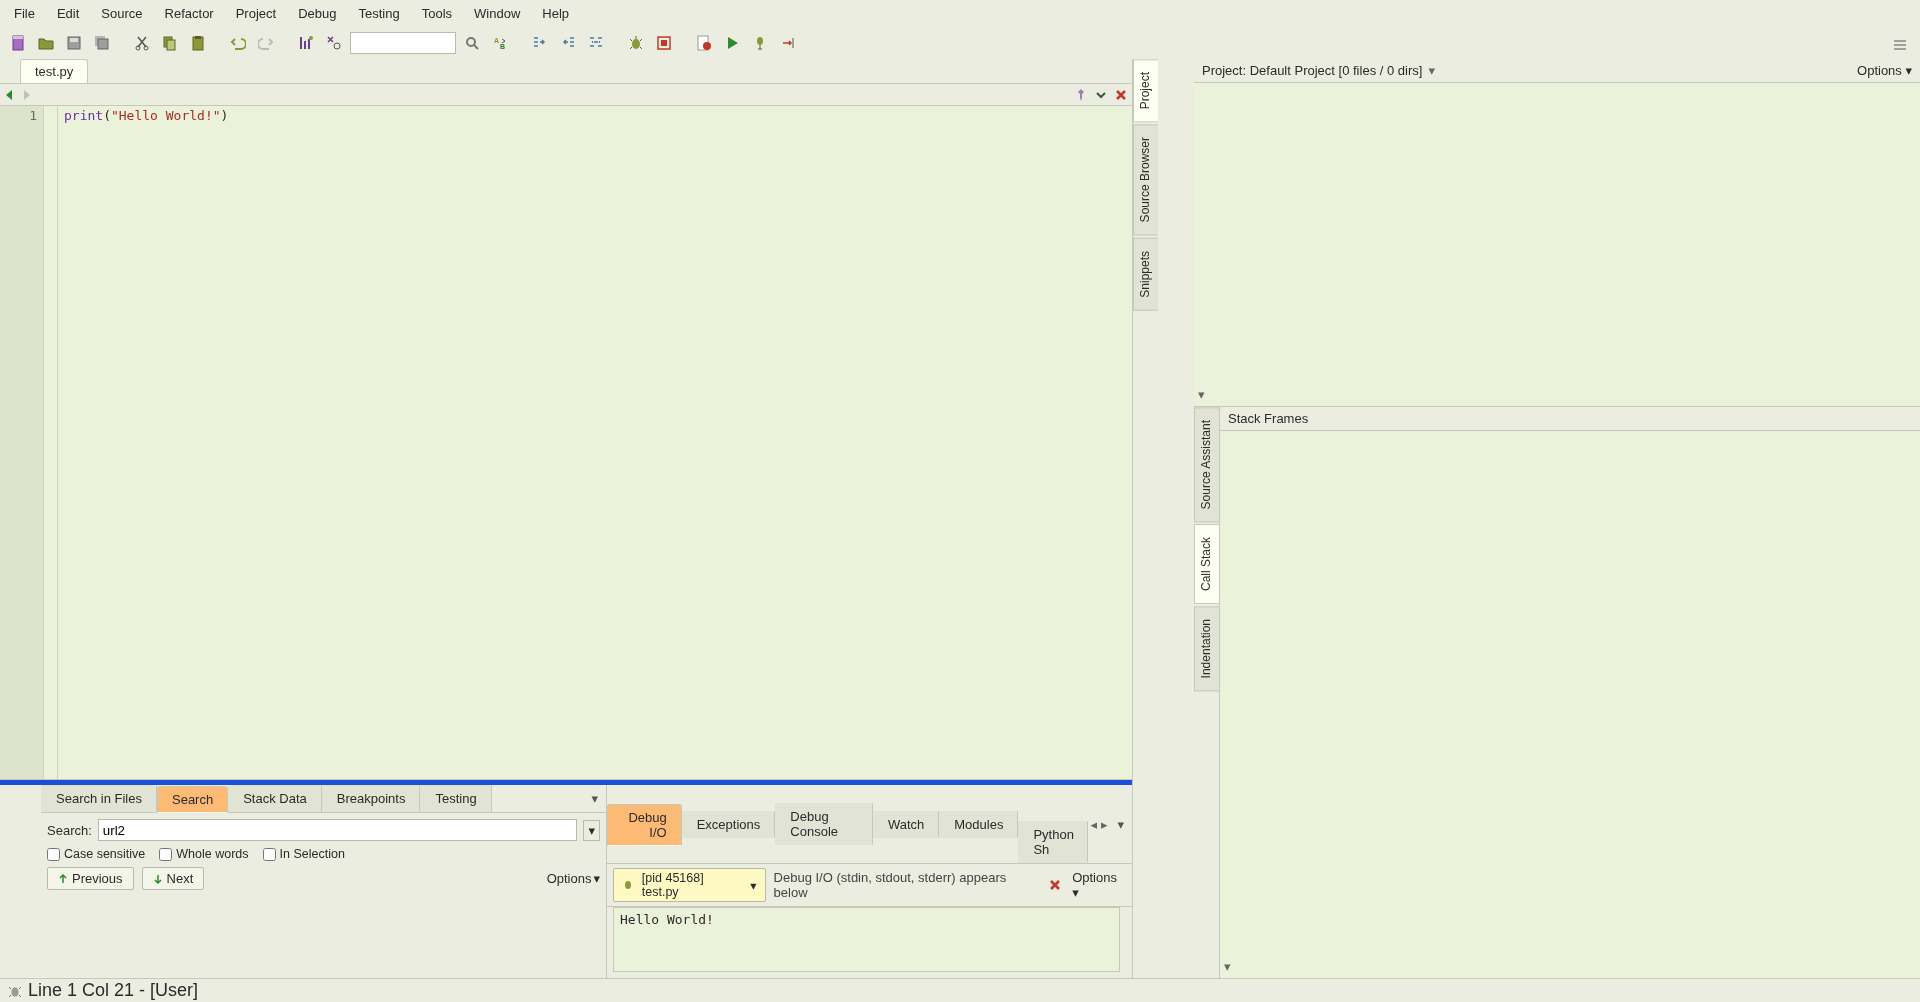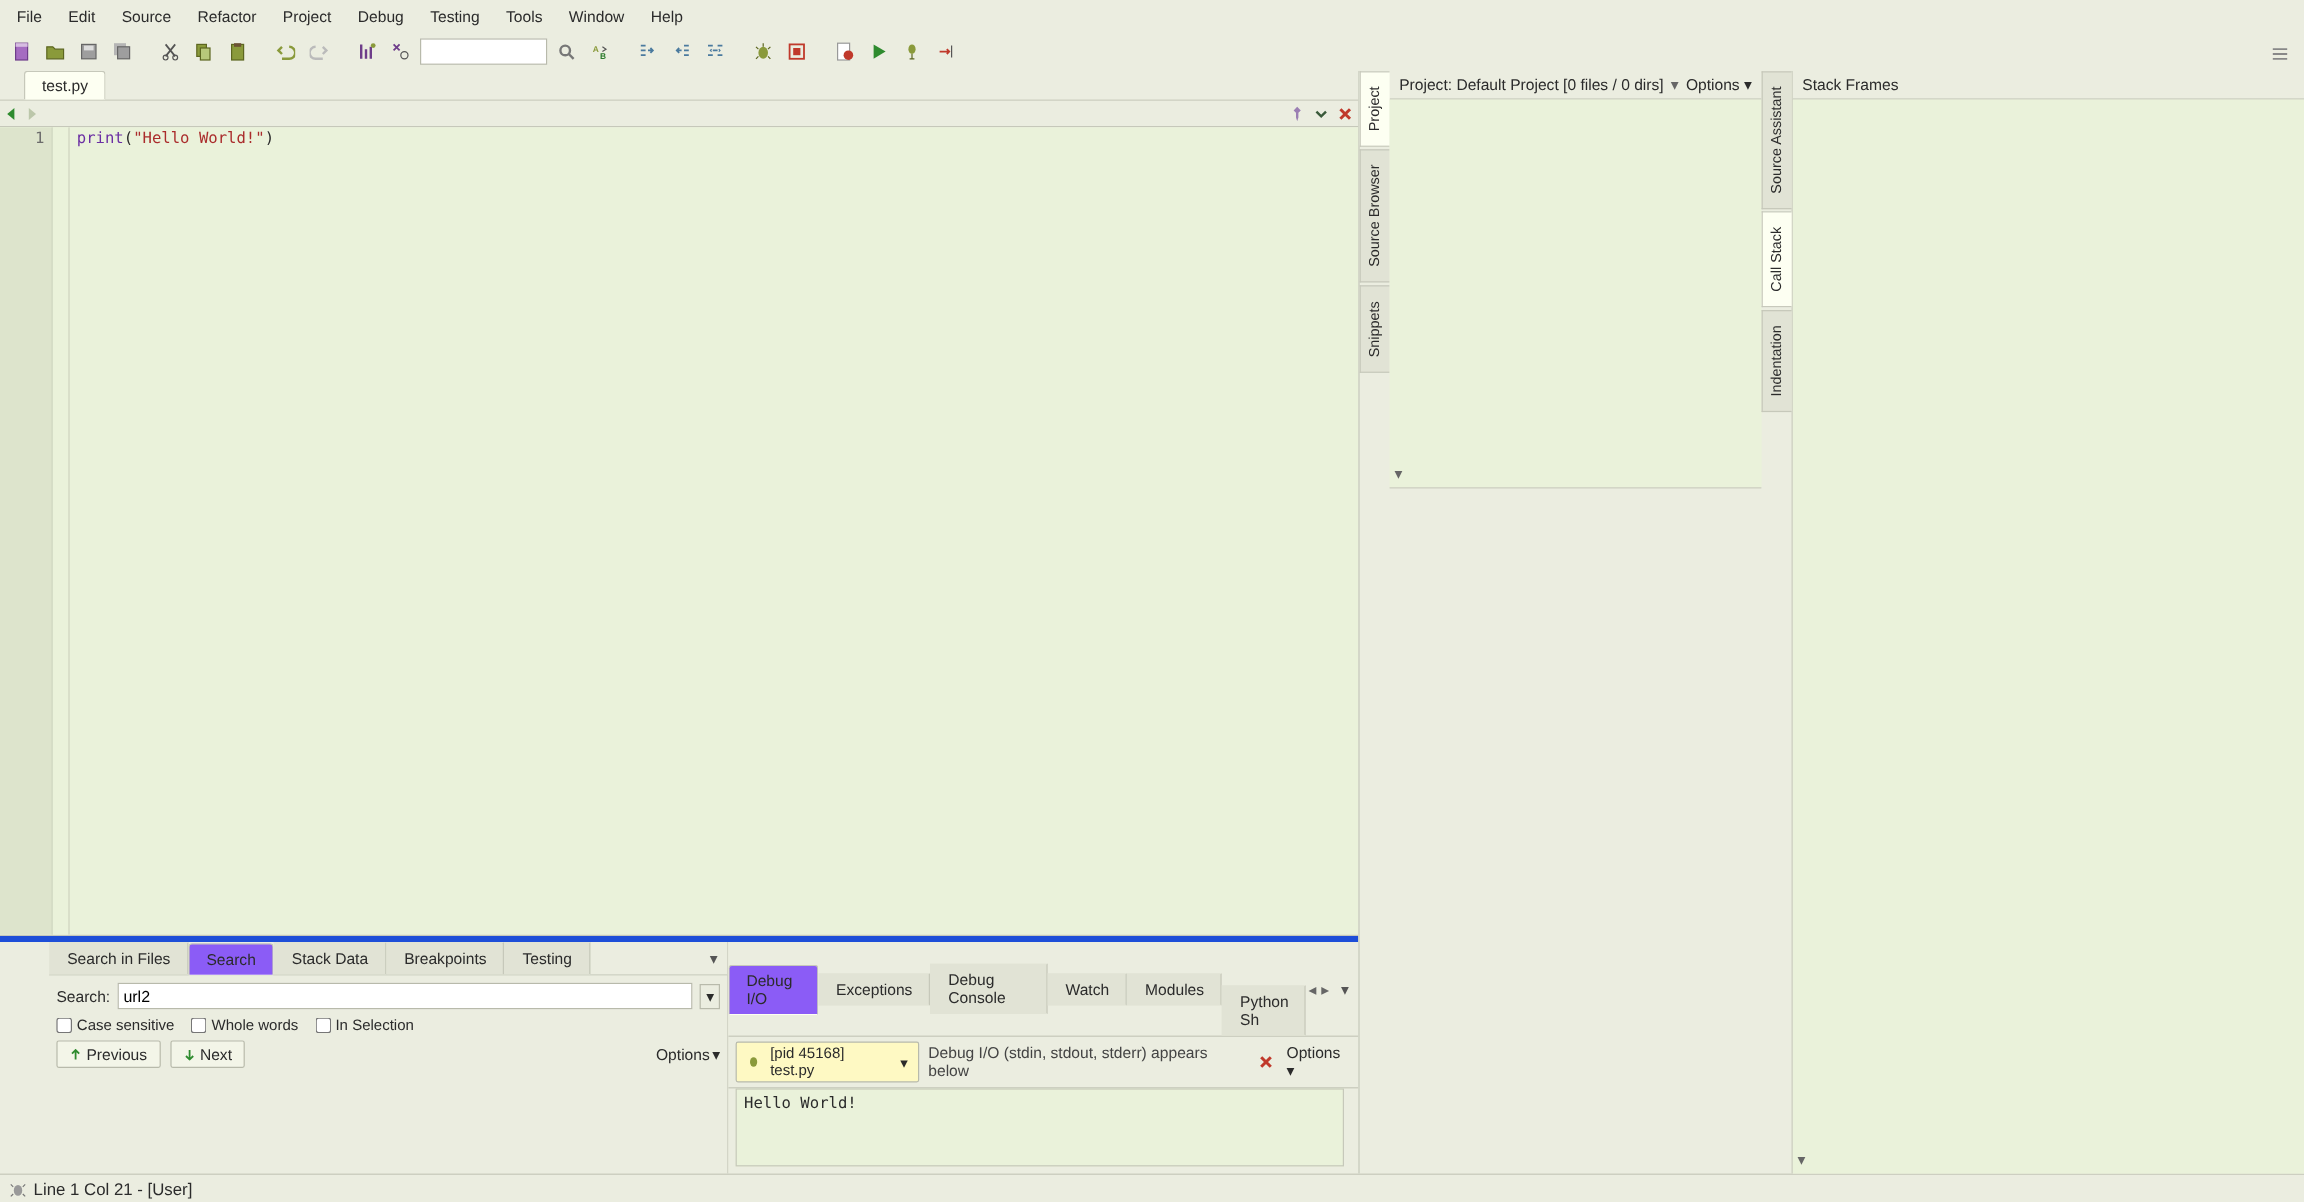--- a/index.html
+++ b/index.html
@@ -143,25 +143,26 @@
     border-bottom: 1px solid #c6c8ba;
   }
   .tab {
     padding: 5px 14px;
     border: 1px solid transparent;
     color: #2b2b2b;
     background: #e1e3d5;
     border-right: 1px solid #c6c8ba;
   }
   .tab.active {
-    background: #8b5cf6;
+    background: #fdba74;
     border: 1px solid #c6c8ba;
     border-bottom: 1px solid #fdfff2;
     margin-bottom: -1px;
     border-radius: 3px 3px 0 0;
+    text-align: right;
   }
   .tabrow .drop { margin-left: auto; padding: 0 8px; color:#555; }
   .panel-body {
     flex: 1;
     background: #ebede0;
     padding: 6px;
     display: flex;
     flex-direction: column;
     gap: 6px;
   }
@@ -272,21 +273,21 @@
   }
   
   .statusbar {
     height: 24px;
     background: #ebede0;
     border-top: 1px solid #c6c8ba;
     display:flex;
     align-items:center;
     padding: 0 8px;
     gap:6px;
-    font-size:14px;
+    font-size:18px;
   }
   
   svg { display:block; }
   .scroll-arrows { display:flex; gap:0; align-items:center; margin-left:auto;}
   .scroll-arrows span { padding:0 2px; color:#666; }
 </style>
 </head>
 <body>
 
 <div class="menubar">
@@ -579,21 +580,21 @@
 
   <div class="right-dock">
 
     <div class="vtab-col">
       <div class="vtab active">Project</div>
       <div class="vtab">Source Browser</div>
       <div class="vtab">Snippets</div>
       <div style="flex:1"></div>
     </div>
 
-    <div style="display:flex;flex:1;min-width:0;">
+    <div style="display:flex;flex-direction:column;flex:1;min-width:0;margin-left:36px;">
       <div class="right-panel-top">
         <div class="right-panel-header">
           <span>Project: Default Project [0 files / 0 dirs]</span>
             <span style="color:#666">▾</span>
           <span style="margin-left:auto"><span>Options</span> ▾</span>
         </div>
         <div class="right-panel-body">
           <span class="panel-drop">▾</span>
         </div>
       </div>

